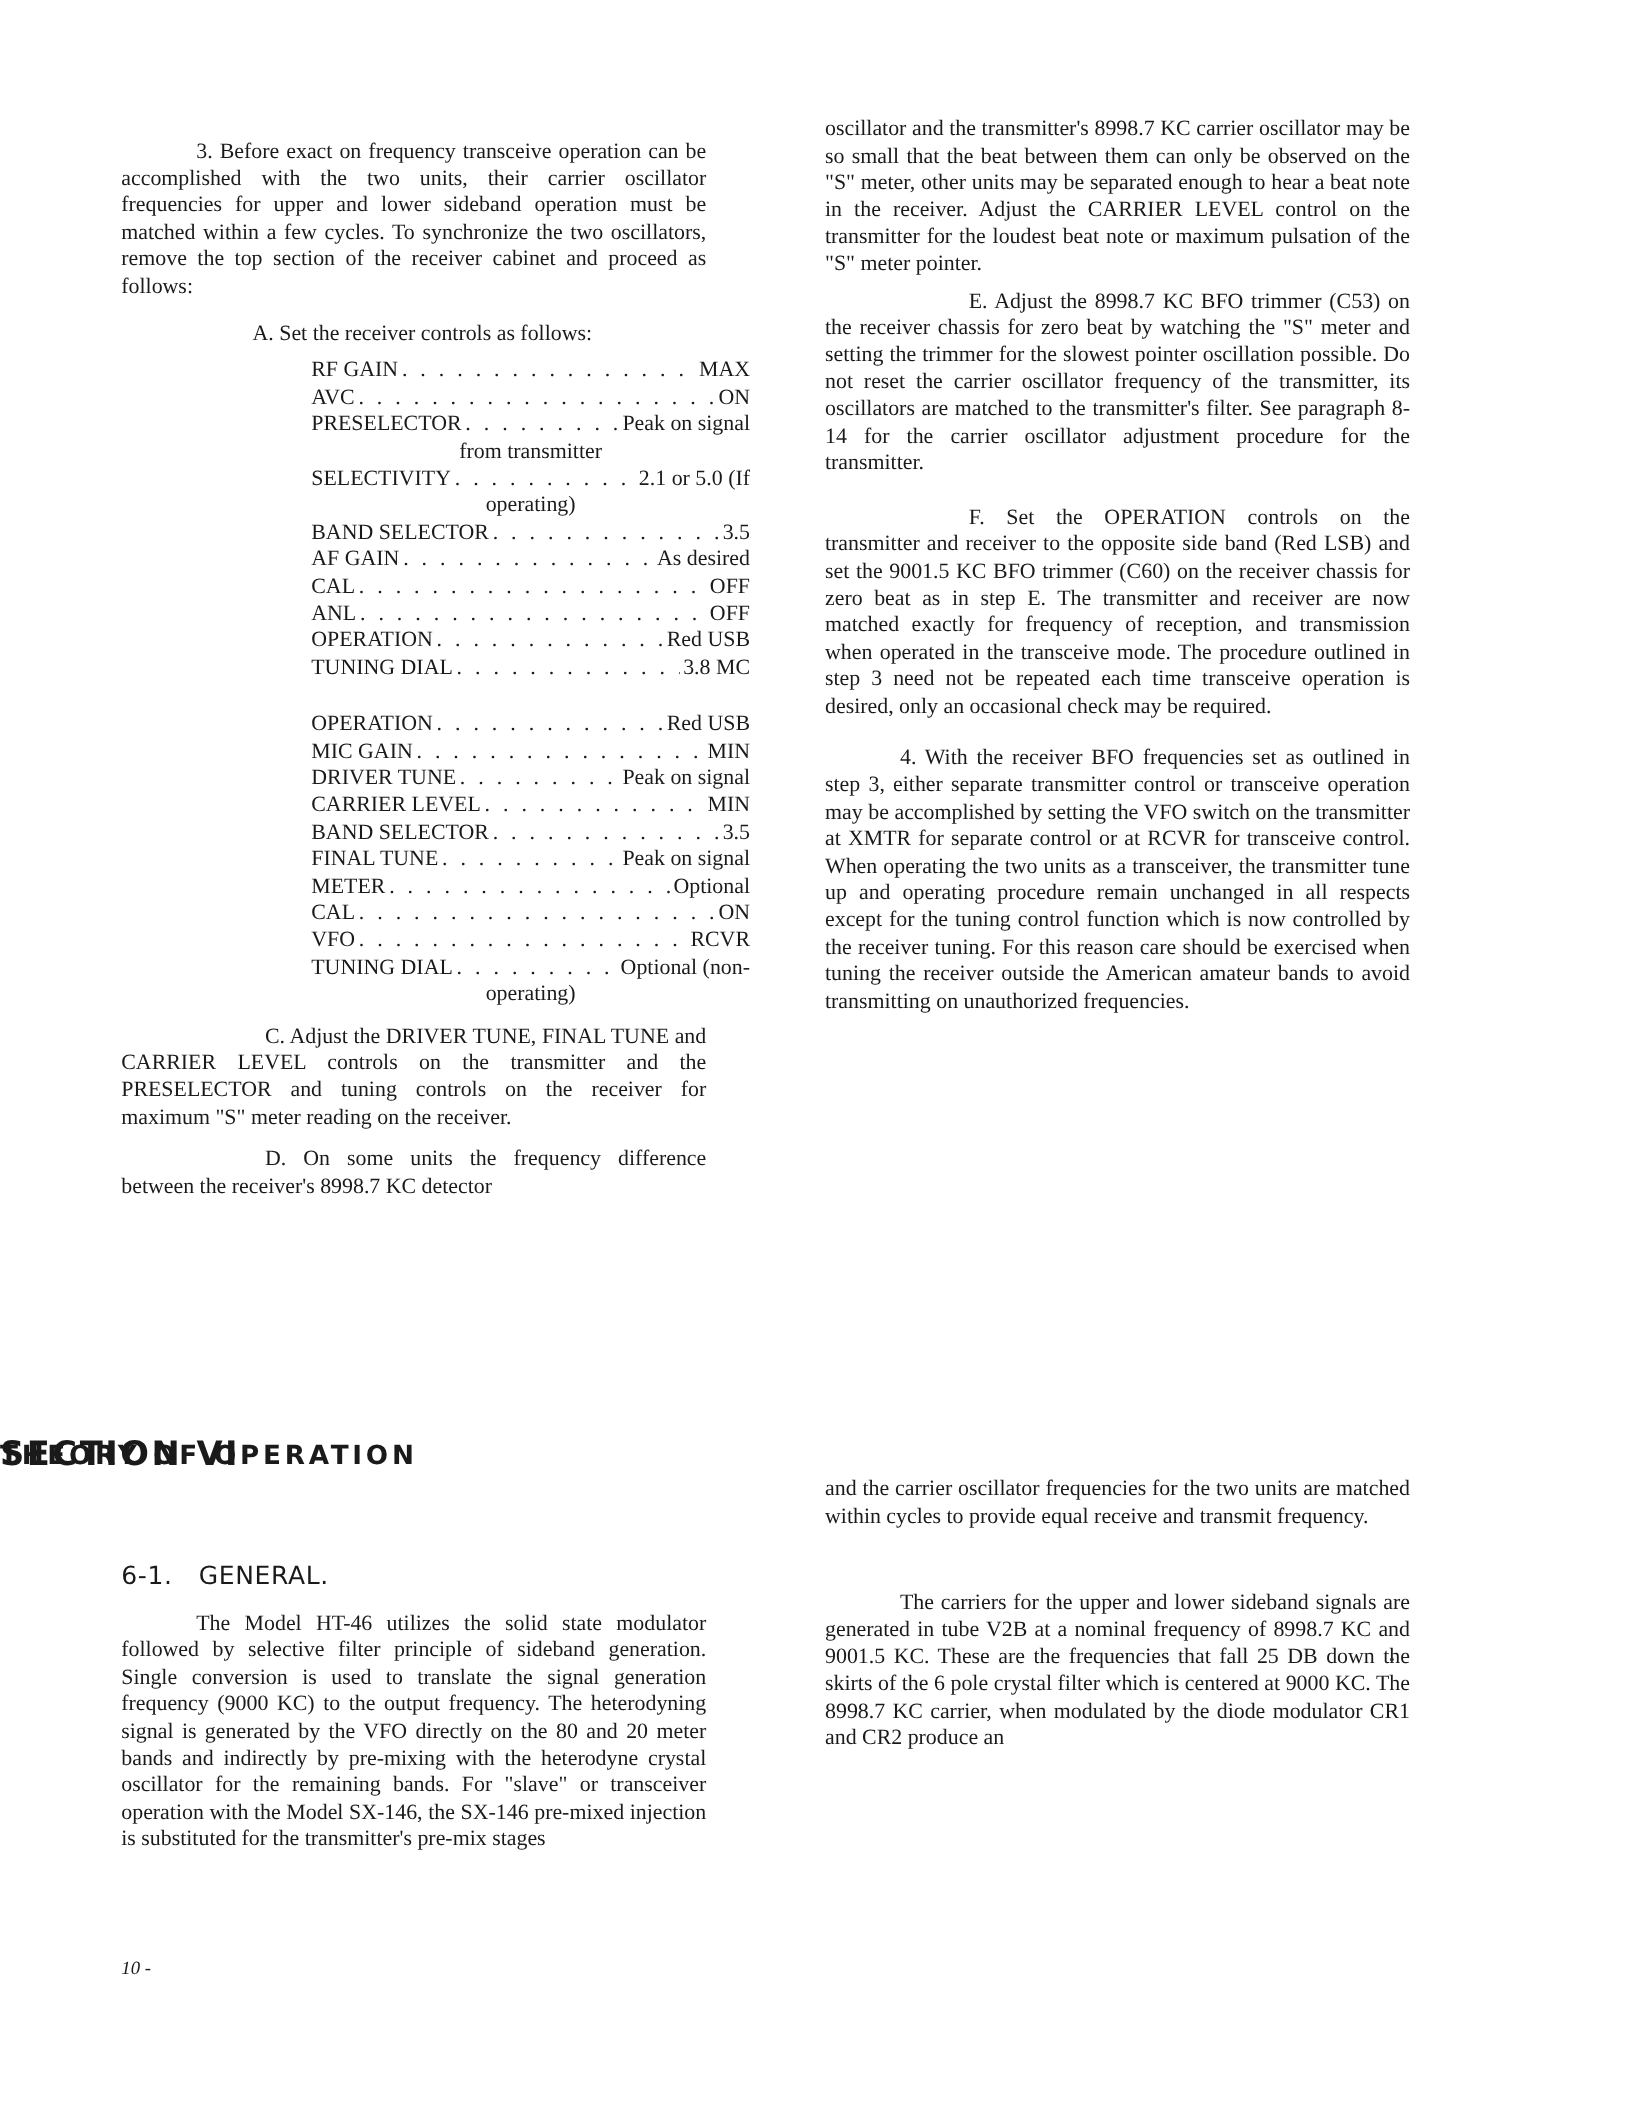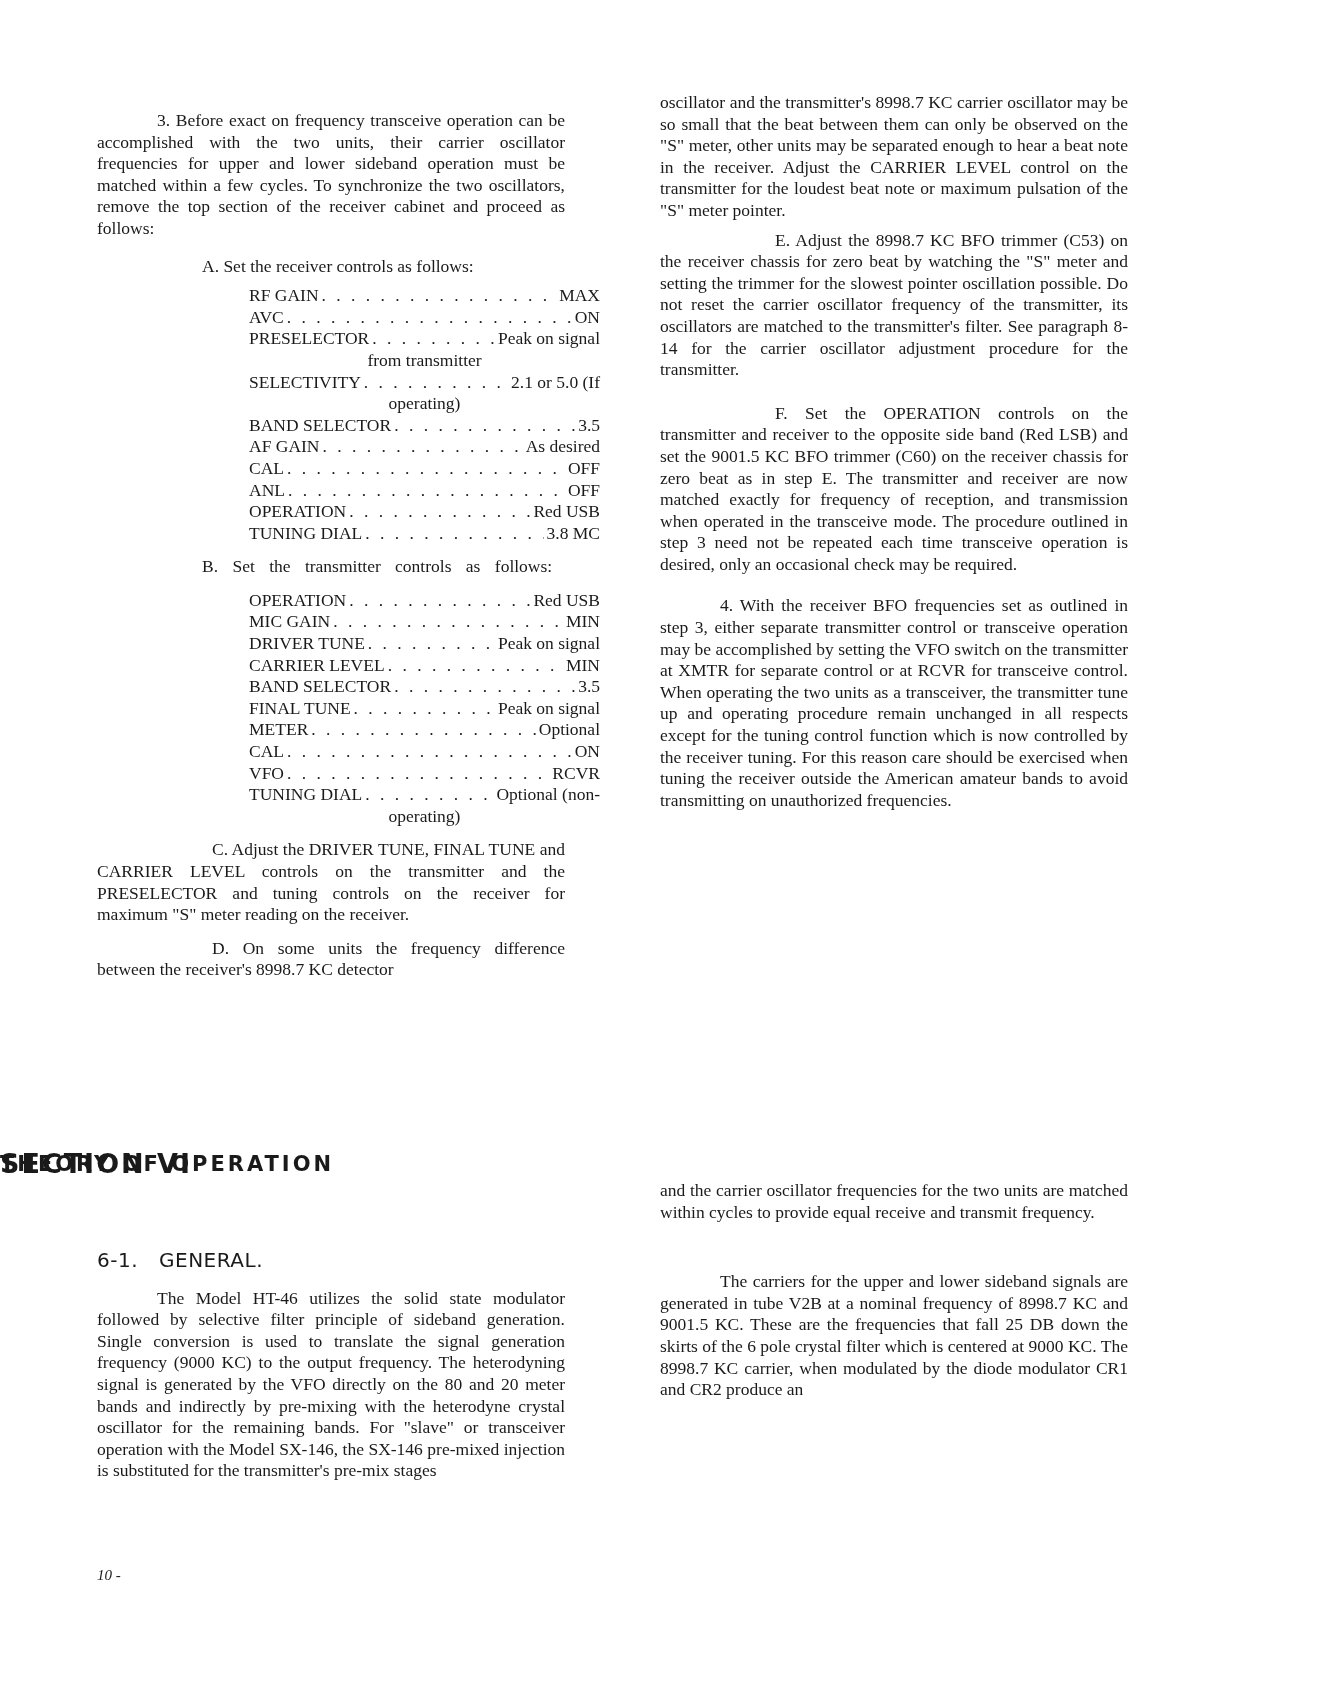--- a/index.html
+++ b/index.html
@@ -88,21 +88,20 @@
         <span class="ctrl-dots"></span>
         <span class="ctrl-value">Red USB</span>
       </div>
       <div class="ctrl-row">
         <span class="ctrl-name">TUNING DIAL</span>
         <span class="ctrl-dots"></span>
         <span class="ctrl-value">3.8 MC</span>
       </div>
     </div>
   <div class="gap"></div>
-  <p class="indent-mid" style="word-spacing:10px;">B.  Set the transmitter controls as follows:</p>
   <div class="gap"></div>
   <div class="ctrl-table" id="tx-table">
       <div class="ctrl-row">
         <span class="ctrl-name">OPERATION</span>
         <span class="ctrl-dots"></span>
         <span class="ctrl-value">Red USB</span>
       </div>
       <div class="ctrl-row">
         <span class="ctrl-name">MIC GAIN</span>
         <span class="ctrl-dots"></span>

